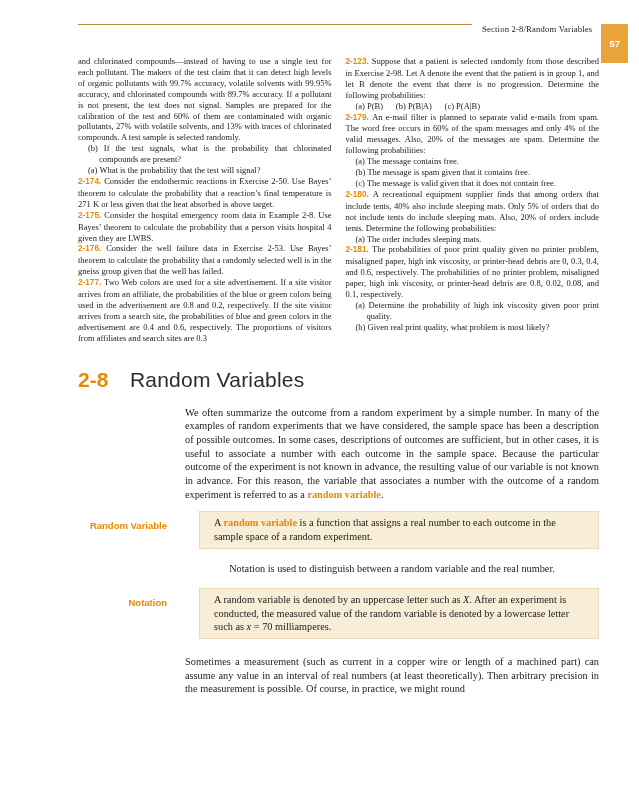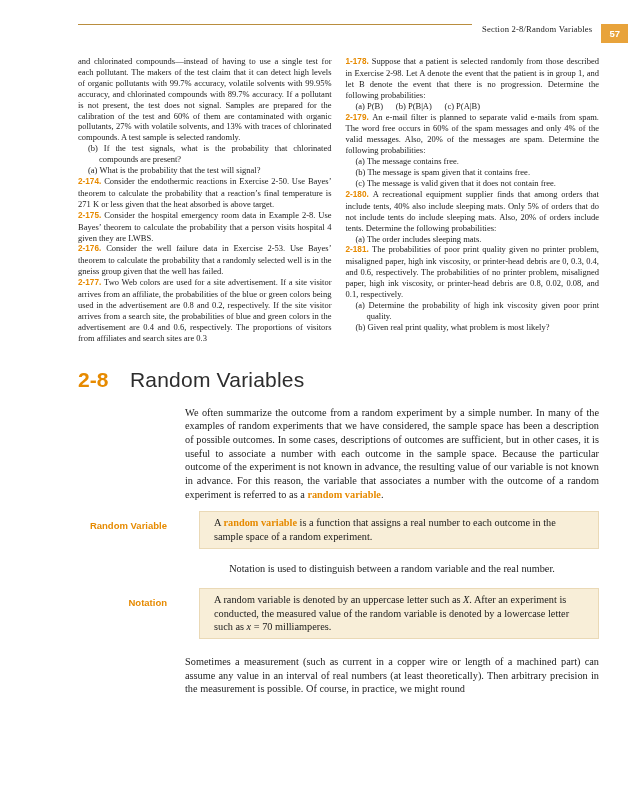--- a/index.html
+++ b/index.html
@@ -15,21 +15,21 @@
     width:639px;height:800px;background:#fff;position:relative;overflow:hidden;
     font-family:"Liberation Serif",serif;color:#1b1b1b;
     padding:24px 40px 0 78px;
   }
   
   .rhead{display:flex;align-items:flex-start;height:14px;margin-bottom:18px}
   .rhead .rule{flex:1;height:1px;background:var(--rule)}
   .rh-text{font-size:8.6px;margin-left:10px;color:#222;letter-spacing:.2px}
   .page-num{
     background:var(--badge-bg);color:#fff;font-family:"Liberation Sans",sans-serif;
-    font-weight:bold;font-size:9.5px;padding:4px 8px;margin-left:9px;margin-right:-29px;
+    font-weight:bold;font-size:9.5px;padding:14px 8px;margin-left:9px;margin-right:-29px;
   }
   
   .exwrap{display:flex;gap:14px}
   .excol{flex:1;font-size:8.5px;line-height:10.9px;text-align:justify}
   .ex{margin:0}
   .ex.sub{padding-left:21px;text-indent:-11px}
   .exnum{color:var(--accent);font-family:"Liberation Sans",sans-serif;font-weight:bold;font-size:8.2px}
   
   .sechead{display:flex;align-items:baseline;margin:24px 0 14px 0}
   .sec-num{
@@ -71,21 +71,21 @@
     <div class="excol" id="col-left">
         <p class="ex">and chlorinated compounds—instead of having to use a single test for each pollutant. The makers of the test claim that it can detect high levels of organic pollutants with 99.7% accuracy, volatile solvents with 99.95% accuracy, and chlorinated compounds with 89.7% accuracy. If a pollutant is not present, the test does not signal. Samples are prepared for the calibration of the test and 60% of them are contaminated with organic pollutants, 27% with volatile solvents, and 13% with traces of chlorinated compounds. A test sample is selected randomly.</p>
         <p class="ex sub">(b) If the test signals, what is the probability that chlorinated compounds are present?</p>
         <p class="ex sub">(a) What is the probability that the test will signal?</p>
         <p class="ex"><span class="exnum">2-174. </span>Consider the endothermic reactions in Exercise 2-50. Use Bayes’ theorem to calculate the probability that a reaction’s final temperature is 271 K or less given that the heat absorbed is above target.</p>
         <p class="ex"><span class="exnum">2-175. </span>Consider the hospital emergency room data in Example 2-8. Use Bayes’ theorem to calculate the probability that a person visits hospital 4 given they are LWBS.</p>
         <p class="ex"><span class="exnum">2-176. </span>Consider the well failure data in Exercise 2-53. Use Bayes’ theorem to calculate the probability that a randomly selected well is in the gneiss group given that the well has failed.</p>
         <p class="ex"><span class="exnum">2-177. </span>Two Web colors are used for a site advertisement. If a site visitor arrives from an affiliate, the probabilities of the blue or green colors being used in the advertisement are 0.8 and 0.2, respectively. If the site visitor arrives from a search site, the probabilities of blue and green colors in the advertisement are 0.4 and 0.6, respectively. The proportions of visitors from affiliates and search sites are 0.3</p>
       </div>
     <div class="excol" id="col-right">
-        <p class="ex"><span class="exnum">1-178. </span>Suppose that a patient is selected randomly from those described in Exercise 2-98. Let A denote the event that the patient is in group 1, and let B denote the event that there is no progression. Determine the following probabilities:</p>
+        <p class="ex"><span class="exnum">2-123. </span>Suppose that a patient is selected randomly from those described in Exercise 2-98. Let A denote the event that the patient is in group 1, and let B denote the event that there is no progression. Determine the following probabilities:</p>
         <p class="ex sub">(a) P(B)&nbsp;&nbsp;&nbsp;&nbsp;&nbsp;&nbsp;(b) P(B|A)&nbsp;&nbsp;&nbsp;&nbsp;&nbsp;&nbsp;(c) P(A|B)</p>
         <p class="ex"><span class="exnum">2-179. </span>An e-mail filter is planned to separate valid e-mails from spam. The word free occurs in 60% of the spam messages and only 4% of the valid messages. Also, 20% of the messages are spam. Determine the following probabilities:</p>
         <p class="ex sub">(a) The message contains free.</p>
         <p class="ex sub">(b) The message is spam given that it contains free.</p>
         <p class="ex sub">(c) The message is valid given that it does not contain free.</p>
         <p class="ex"><span class="exnum">2-180. </span>A recreational equipment supplier finds that among orders that include tents, 40% also include sleeping mats. Only 5% of orders that do not include tents do include sleeping mats. Also, 20% of orders include tents. Determine the following probabilities:</p>
         <p class="ex sub">(a) The order includes sleeping mats.</p>
         <p class="ex"><span class="exnum">2-181. </span>The probabilities of poor print quality given no printer problem, misaligned paper, high ink viscosity, or printer-head debris are 0, 0.3, 0.4, and 0.6, respectively. The probabilities of no printer problem, misaligned paper, high ink viscosity, or printer-head debris are 0.8, 0.02, 0.08, and 0.1, respectively.</p>
         <p class="ex sub">(a) Determine the probability of high ink viscosity given poor print quality.</p>
         <p class="ex sub">(b) Given real print quality, what problem is most likely?</p>

